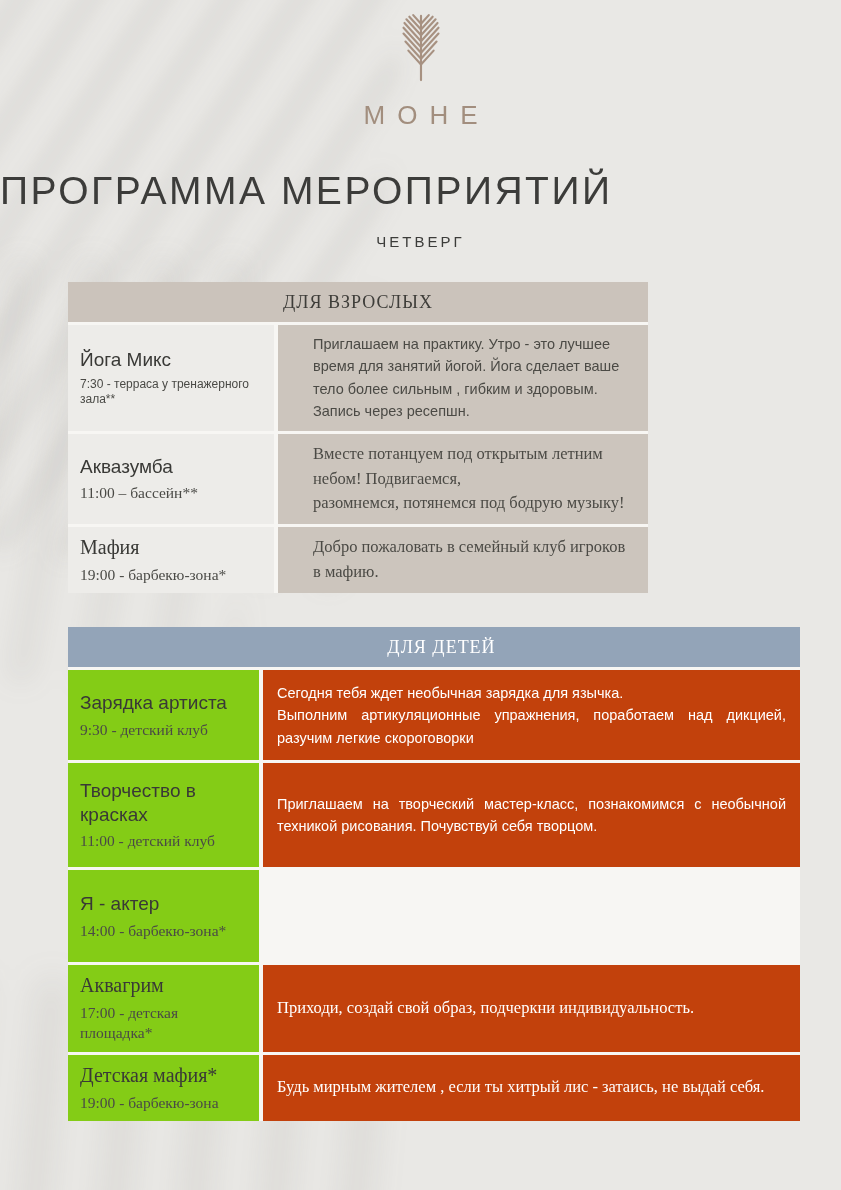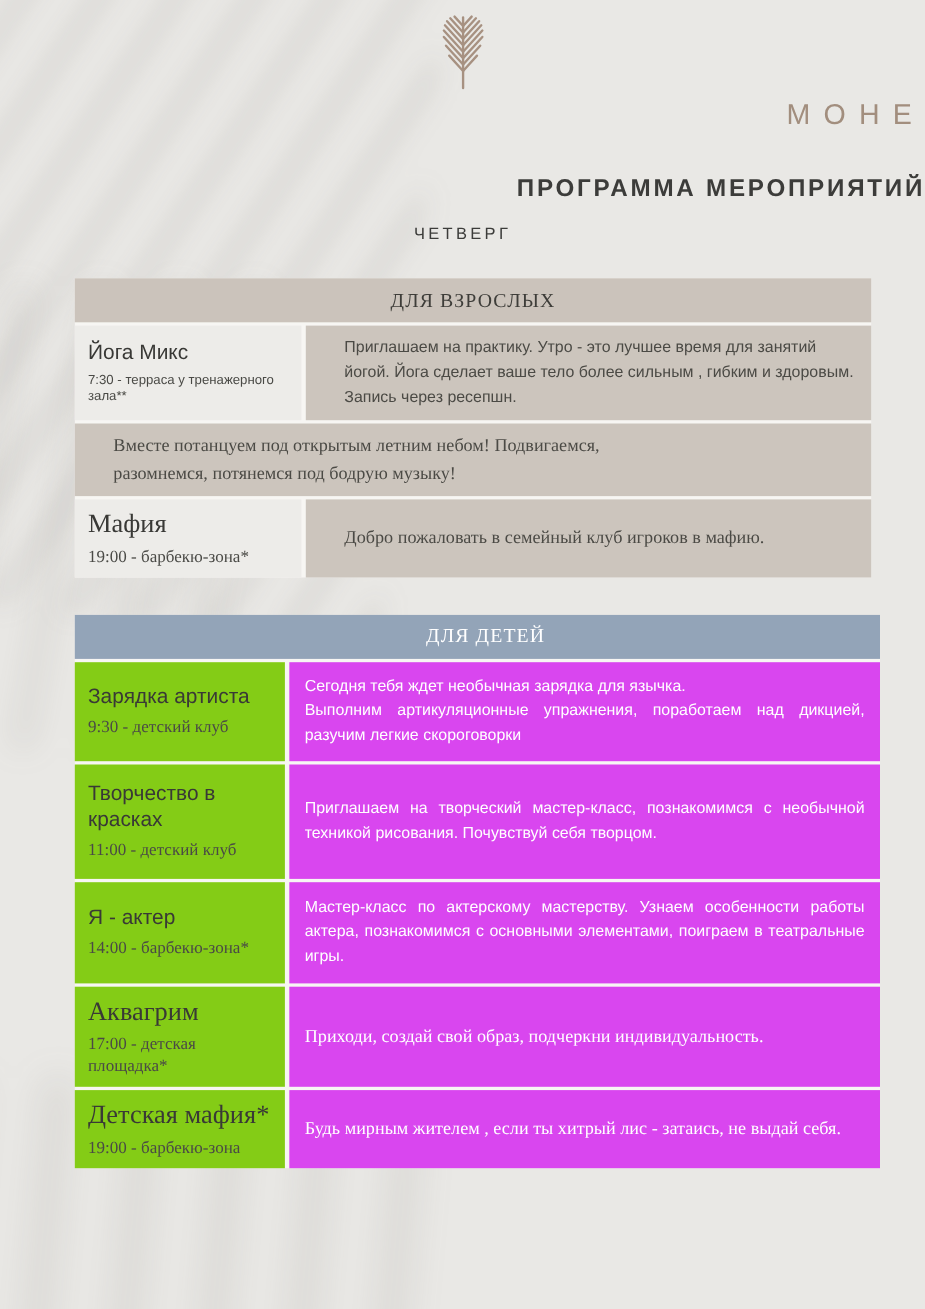--- a/index.html
+++ b/index.html
@@ -17,44 +17,44 @@
     background:repeating-linear-gradient(100deg,rgba(110,105,98,.10) 0 22px,rgba(110,105,98,0) 22px 70px);
     filter:blur(14px);}
   .sh3{position:absolute;left:-40px;top:980px;width:420px;height:260px;
     background:repeating-linear-gradient(95deg,rgba(110,105,98,.12) 0 26px,rgba(110,105,98,0) 26px 80px);
     filter:blur(16px);}
   .content{position:relative;z-index:2;}
 
   
   .logo-wrap{text-align:center;padding-top:12px;}
   .leaf-svg{stroke:#a79181;fill:none;stroke-width:2.2;stroke-linecap:round;}
-  .brand{margin-top:2px;font-size:26px;letter-spacing:12px;text-indent:12px;color:#a28e7e;text-align:right;}
-  .page-title{margin-top:38px;text-align:right;font-size:22px;letter-spacing:2.5px;color:#3c3c3a;font-weight:bold;}
+  .brand{margin-top:14px;font-size:26px;letter-spacing:12px;text-indent:12px;color:#a28e7e;}
+  .page-title{margin-top:38px;text-align:left;font-size:39px;letter-spacing:2.5px;color:#3c3c3a;}
   .page-subtitle{margin-top:20px;text-align:center;font-size:15px;letter-spacing:3px;color:#3c3c3a;}
 
   
   .sched{background:#f7f6f3;}
-  .sched.adults{width:724px;margin:32px 0 0 68px;}
+  .sched.adults{width:580px;margin:32px 0 0 68px;}
   .sched.kids{width:732px;margin:34px 0 0 68px;}
   .t-header{height:40px;display:flex;align-items:center;justify-content:center;
     font-family:"Liberation Serif",serif;font-size:18px;letter-spacing:1px;color:#3e3d39;margin-bottom:3px;}
   .adults .t-header{background:#cbc3bb;}
   .kids .t-header{background:#93a4b8;color:#ffffff;padding-left:15px;}
   .row{display:flex;gap:4px;margin-bottom:3px;}
   .row:last-child{margin-bottom:0;}
   .cell-left{box-sizing:border-box;padding:8px 12px;display:flex;flex-direction:column;justify-content:center;}
   .adults .cell-left{width:206px;background:#edece9;}
   .kids .cell-left{width:191px;background:#84cc16;}
   .cell-right{flex:1;box-sizing:border-box;padding:8px 14px;display:flex;flex-direction:column;justify-content:center;}
   .adults .cell-right{background:#ccc5bd;color:#4b4a45;padding-left:35px;}
-  .kids .cell-right{background:#d946ef;color:#ffffff;}
+  .kids .cell-right{background:#c2410c;color:#ffffff;}
   .desc{white-space:pre-line;}
   .ev-title{font-weight:normal;font-size:19px;color:#393936;line-height:1.25;}
   .ev-sub{margin-top:5px;font-size:12px;color:#4a4a46;line-height:1.3;}
-  .serif-title .ev-title{font-family:"Liberation Serif",serif;font-size:24px;}
+  .serif-title .ev-title{font-family:"Liberation Serif",serif;font-size:20px;}
   .serif-sub .ev-sub{font-family:"Liberation Serif",serif;font-size:15.5px;}
   .desc-sans{font-size:14.5px;line-height:1.55;}
   .desc-serif{font-family:"Liberation Serif",serif;font-size:16.5px;line-height:1.5;}
   .just{text-align:justify;}
   .mh86{min-height:86px;} .mh57{min-height:57px;}
   .mh90{min-height:90px;} .mh104{min-height:104px;} .mh92{min-height:92px;}
   .mh50{min-height:50px;} .mh54{min-height:54px;} .mh58{min-height:58px;}
 </style>
 </head>
 <body>
@@ -99,20 +99,24 @@
     <div class="row mh86">
       <div class="cell-left">
         <div class="ev-title">Йога Микс</div>
         <div class="ev-sub">7:30 - терраса у тренажерного зала**</div>
       </div>
       <div class="cell-right desc desc-sans">Приглашаем на  практику. Утро - это лучшее время для занятий йогой.  Йога сделает ваше тело более сильным , гибким  и здоровым.
 Запись через ресепшн.</div>
     </div>
 
     <div class="row mh57 serif-sub">
+      <div class="cell-left">
+        <div class="ev-title">Аквазумба</div>
+        <div class="ev-sub">11:00 – бассейн**</div>
+      </div>
       <div class="cell-right desc desc-serif">Вместе потанцуем под открытым летним небом! Подвигаемся,
 разомнемся, потянемся под бодрую музыку!</div>
     </div>
 
     <div class="row mh57 serif-title serif-sub">
       <div class="cell-left">
         <div class="ev-title">Мафия</div>
         <div class="ev-sub">19:00 - барбекю-зона*</div>
       </div>
       <div class="cell-right desc desc-serif">Добро пожаловать в семейный клуб игроков в мафию.</div>
@@ -137,21 +141,20 @@
         <div class="ev-sub">11:00 - детский клуб</div>
       </div>
       <div class="cell-right desc desc-sans just">Приглашаем на творческий мастер-класс, познакомимся с необычной техникой рисования. Почувствуй себя творцом.</div>
     </div>
 
     <div class="row mh92 serif-sub">
       <div class="cell-left">
         <div class="ev-title">Я - актер</div>
         <div class="ev-sub">14:00 - барбекю-зона*</div>
       </div>
-      <div class="cell-right desc desc-sans just">Мастер-класс по актерскому мастерству. Узнаем особенности работы актера, познакомимся с основными элементами, поиграем в театральные игры.</div>
     </div>
 
 
     <div class="row mh54 serif-title serif-sub">
       <div class="cell-left">
         <div class="ev-title">Аквагрим</div>
         <div class="ev-sub">17:00 - детская площадка*</div>
       </div>
       <div class="cell-right desc desc-serif">Приходи, создай свой образ, подчеркни индивидуальность.</div>
     </div>

